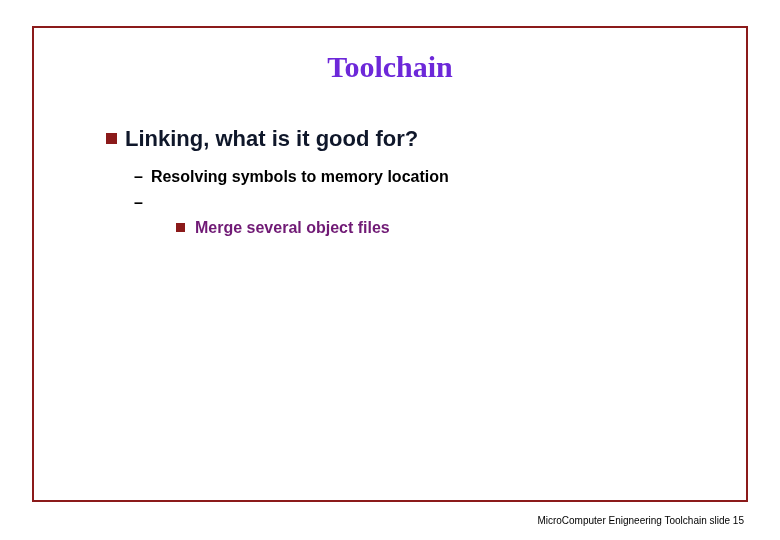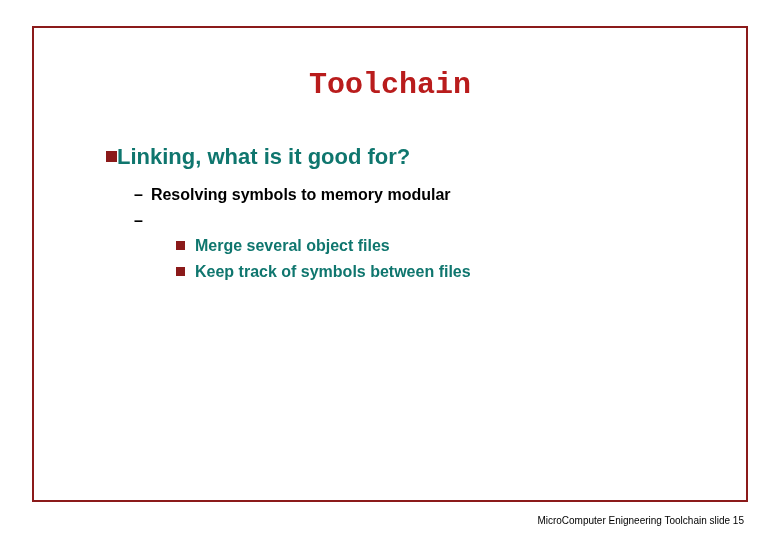--- a/index.html
+++ b/index.html
@@ -13,39 +13,39 @@
   }
   .slide-frame {
     position: absolute;
     top: 26px;
     left: 32px;
     right: 32px;
     bottom: 38px;
     border: 2px solid #8b1a1a;
   }
   .slide-title {
-    font-family: Liberation Mono, monospace;
+    font-family: Liberation Serif, serif;
     font-weight: bold;
     font-size: 30px;
     text-align: center;
-    margin-top: 40px;
-    color: #b91c1c;
+    margin-top: 22px;
+    color: #6d28d9;
   }
   .content {
     margin-top: 42px;
     padding-left: 72px;
     padding-right: 40px;
   }
   .lvl1 {
     display: flex;
     align-items: flex-start;
-    gap: 0;
+    gap: 8px;
     font-size: 22px;
     font-weight: bold;
-    color: #0f766e;
+    color: #0f172a;
     margin-bottom: 14px;
   }
   .bullet-square {
     display: inline-block;
     width: 11px;
     height: 11px;
     background: #8b1a1a;
     margin-top: 7px;
     flex-shrink: 0;
   }
@@ -62,21 +62,21 @@
   }
   .dash {
     flex-shrink: 0;
   }
   .lvl3 {
     display: flex;
     align-items: flex-start;
     gap: 10px;
     font-size: 16px;
     font-weight: bold;
-    color: #0f766e;
+    color: #701a75;
     margin-left: 70px;
     margin-bottom: 4px;
     line-height: 1.35;
   }
   .bullet-square-sm {
     display: inline-block;
     width: 9px;
     height: 9px;
     background: #8b1a1a;
     margin-top: 6px;
@@ -98,31 +98,27 @@
 
   <div class="content">
 
     <div class="lvl1">
       <span class="bullet-square"></span>
       <span>Linking, what is it good for?</span>
     </div>
 
     <div class="lvl2">
       <span class="dash">–</span>
-      <span>Resolving symbols to memory modular</span>
+      <span>Resolving symbols to memory location</span>
     </div>
     <div class="lvl2">
       <span class="dash">–</span>
     </div>
 
     <div class="lvl3">
       <span class="bullet-square-sm"></span>
       <span>Merge several object files</span>
     </div>
-    <div class="lvl3">
-      <span class="bullet-square-sm"></span>
-      <span>Keep track of symbols between files</span>
-    </div>
 
   </div>
 </div>
 
 <div class="footer">MicroComputer Enigneering Toolchain slide 15</div>
 
 </body></html>

